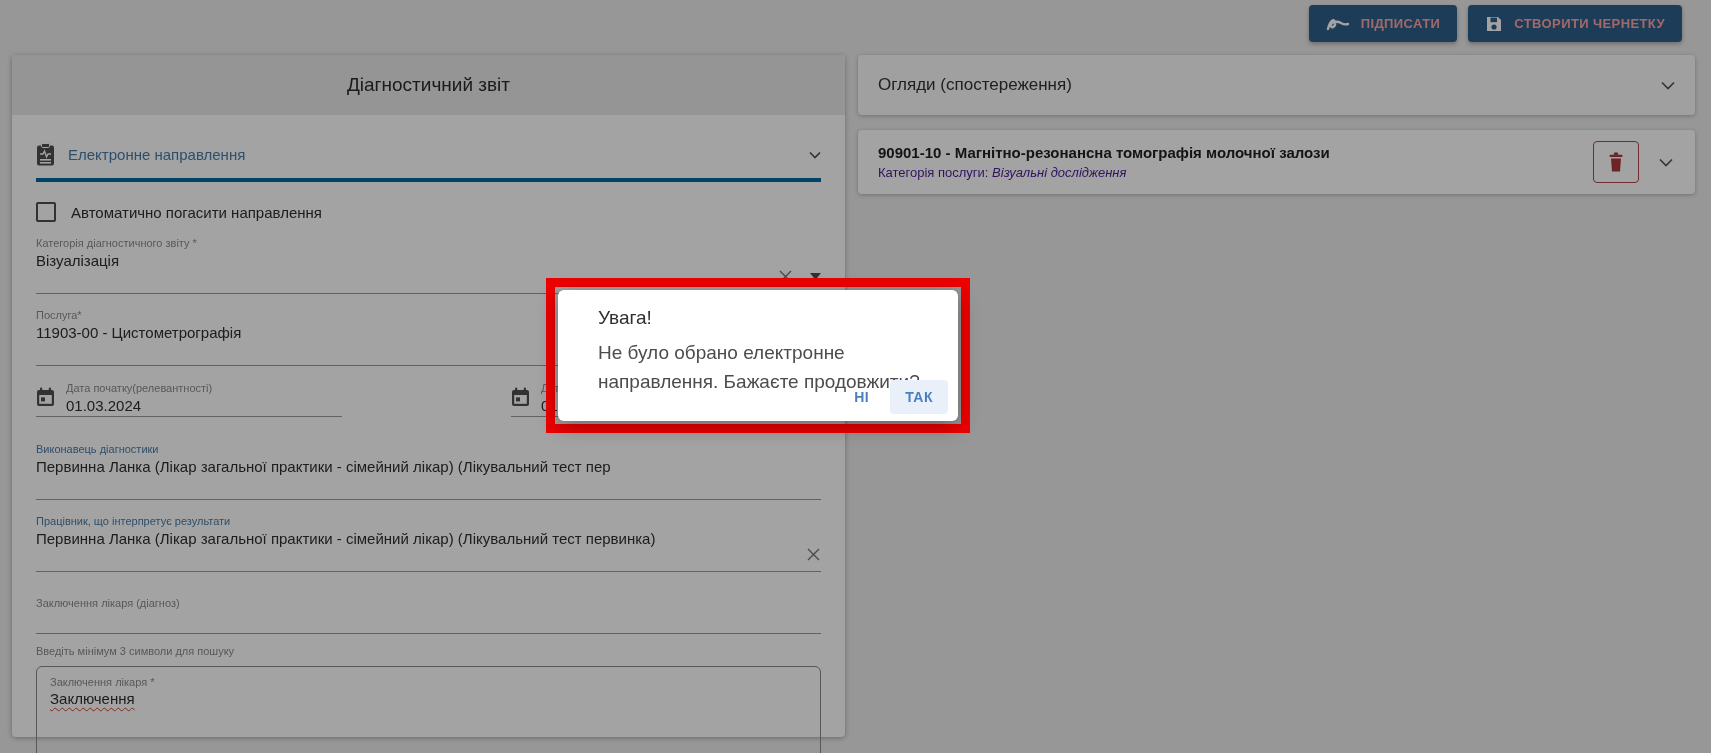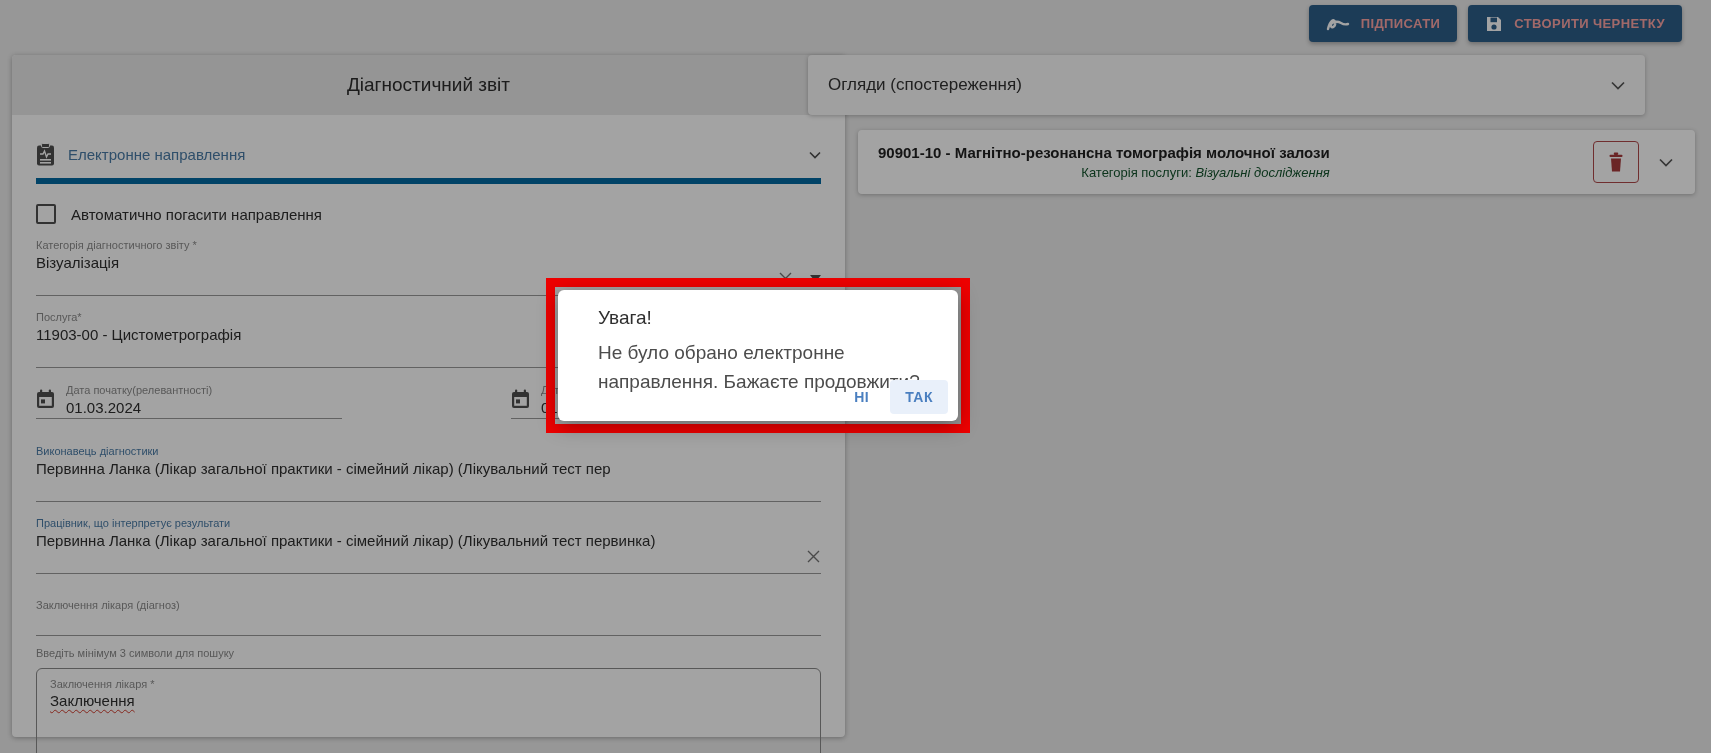--- a/index.html
+++ b/index.html
@@ -22,21 +22,21 @@
   .left-panel {
     position:absolute; left:12px; top:55px; width:833px; height:682px;
     background:#fff; border-radius:4px; box-shadow:0 1px 5px rgba(0,0,0,.3); z-index:1;
   }
   .panel-header {
     height:60px; background:#e9e9e9; border-radius:4px 4px 0 0;
     display:flex; align-items:center; justify-content:center;
     font-size:19px; color:#2d2d2d;
   }
   .panel-body { padding:28px 24px 0 24px; }
-  .row-line { border-bottom:6px solid #0369a1; }
+  .row-line { border-bottom:4px solid #0369a1; }
   .ereferral-row { display:flex; align-items:center; gap:13px; padding-bottom:12px; }
   .ereferral-label { color:#4a7ba6; font-size:15px; }
   .spacer { margin-left:auto; }
   .checkbox-row { margin-top:20px; display:flex; align-items:center; gap:15px; font-size:15px; }
   .checkbox { width:20px; height:20px; border:2px solid #4f4f4f; border-radius:2px; background:#fff; cursor:pointer; }
   .field { margin-top:15px; position:relative; border-bottom:1px solid #9a9a9a; padding-bottom:24px; }
   .field-label { font-size:11px; color:#8b8b8b; }
   .field-label.blue { color:#4a7ba6; }
   .field-value { font-size:15px; color:#2f2f2f; margin-top:3px; white-space:nowrap; overflow:hidden; }
   .field-icons { position:absolute; right:0; bottom:9px; display:flex; align-items:center; gap:17px; }
@@ -52,32 +52,32 @@
   }
   .textarea-box .inner-label { font-size:11px; color:#8b8b8b; }
   .textarea-box .inner-value {
     font-size:15px; margin-top:2px; display:inline-block;
     text-decoration:underline wavy #d23f31 1px; text-underline-offset:3px; text-decoration-skip-ink:none;
   }
   .resize-handle { position:absolute; right:5px; bottom:4px; }
   .counter { text-align:right; font-size:11px; color:#7c7c7c; margin-top:5px; }
   
   .right-header {
-    position:absolute; left:808px; top:55px; width:837px; height:60px;
+    position:absolute; left:858px; top:55px; width:837px; height:60px;
     background:#fafafa; border-radius:4px; box-shadow:0 1px 4px rgba(0,0,0,.25);
     display:flex; align-items:center; padding:0 20px; font-size:17px; color:#333; z-index:1;
   }
   .obs-card {
     position:absolute; left:858px; top:130px; width:837px; height:64px;
     background:#fff; border-radius:4px; box-shadow:0 1px 4px rgba(0,0,0,.25);
     display:flex; align-items:center; padding:0 14px 0 20px; z-index:1;
   }
   .obs-text { display:flex; flex-direction:column; gap:4px; }
   .obs-title { font-size:15px; font-weight:700; color:#222; }
-  .obs-sub { font-size:13px; color:#14532d;text-align:right; }
+  .obs-sub { font-size:13px; color:#4c1d95; }
   .obs-sub .ital { font-style:italic; }
   .trash-btn {
     margin-left:auto; width:46px; height:42px; border:1px solid #b0484a; border-radius:4px;
     background:transparent; display:flex; align-items:center; justify-content:center; cursor:pointer;
   }
   .obs-chevron { margin:0 8px 0 20px; cursor:pointer; }
   
   .dim-overlay { position:absolute; inset:0; background:rgba(0,0,0,.36); z-index:50; }
   .annotation-frame {
     position:absolute; left:546px; top:278px; width:424px; height:155px;

